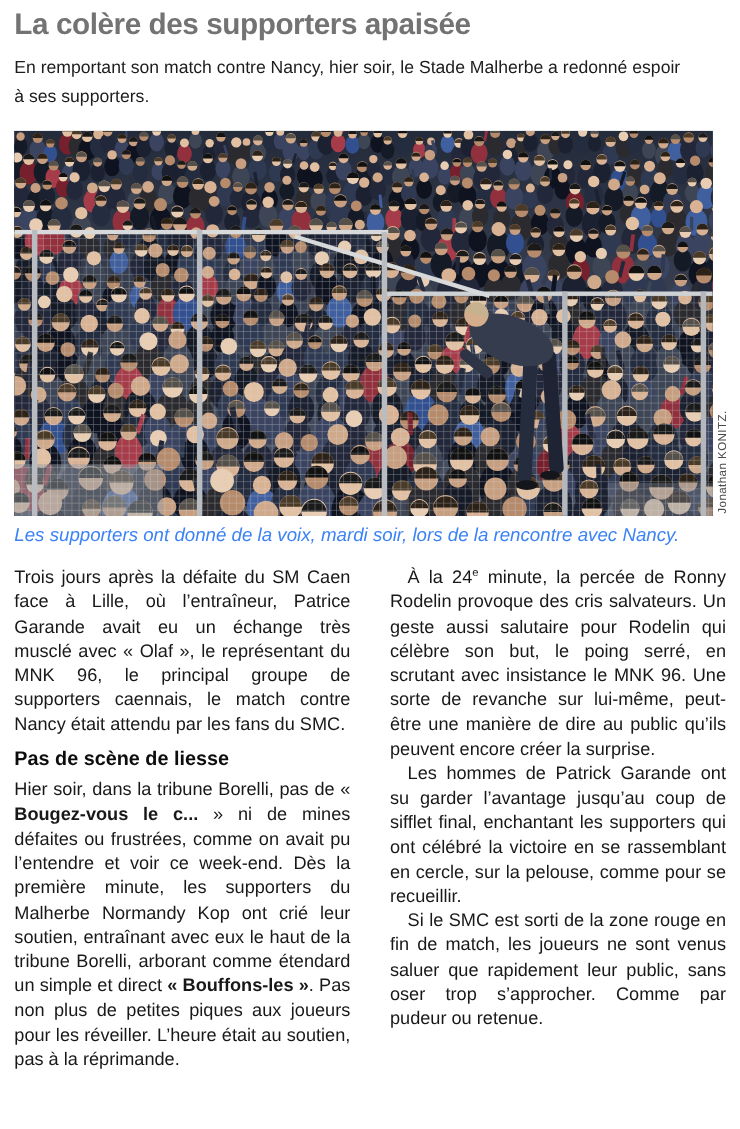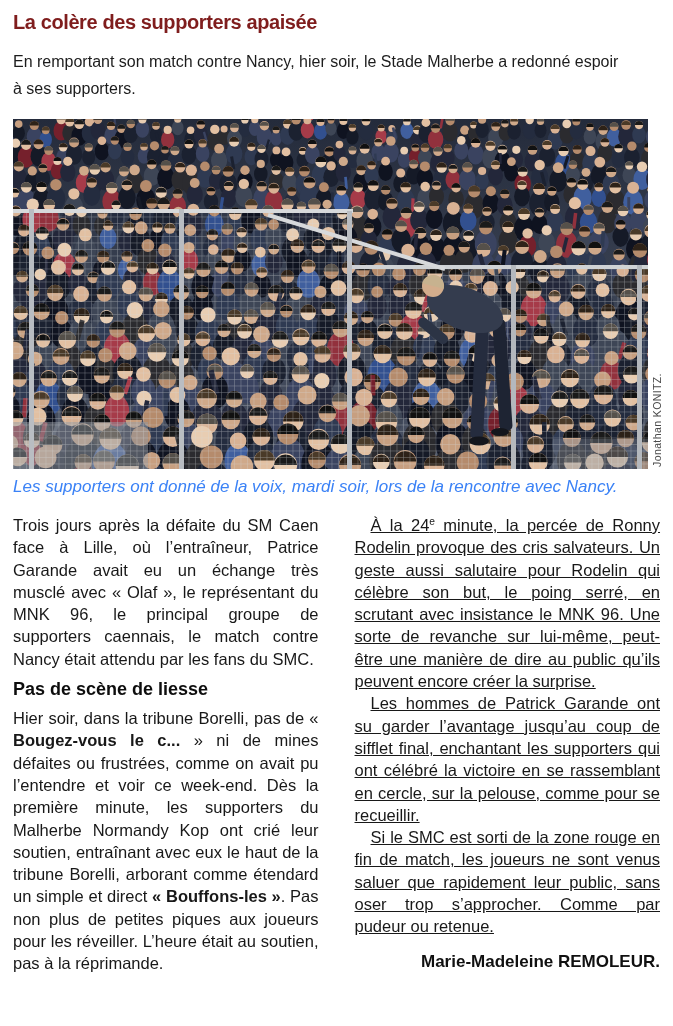--- a/index.html
+++ b/index.html
@@ -3,43 +3,43 @@
 <meta charset="utf-8">
 <style>
   html,body{margin:0;padding:0;background:#ffffff;}
   body{
     width:673px;height:1026px;overflow:hidden;position:relative;
     font-family:"Liberation Sans",sans-serif;color:#1a1a1a;
     -webkit-font-smoothing:antialiased;
   }
   .page{padding:0 13px;}
   h1{
-    margin:5px 0 9px;font-size:20px;line-height:34px;font-weight:bold;
-    color:#7f1d1d;letter-spacing:-0.4px;
+    margin:5px 0 9px;font-size:27px;line-height:34px;font-weight:bold;
+    color:#737373;letter-spacing:-0.4px;
   }
   .standfirst{
     margin:0;font-size:16px;line-height:27px;color:#1c1c1c;max-width:610px;
   }
   .photo-wrap{position:relative;margin:17px 0 0;width:647px;height:350px;}
   svg.photo{display:block;width:635px;height:350px;background:#2b3244;}
   .credit{
     position:absolute;left:650px;bottom:2px;transform:rotate(-90deg);
     transform-origin:0 100%;font-size:10.5px;color:#4a4a4a;
     letter-spacing:0.4px;white-space:nowrap;
   }
   .caption{
     margin:7px 0 0;font-style:italic;font-size:17px;line-height:21px;color:#3b82f6;
   }
   .cols{display:flex;gap:36px;margin-top:17px;}
   .col{
     flex:1;min-width:0;text-align:justify;font-size:16.5px;line-height:22.3px;
     color:#181818;hyphens:auto;-webkit-hyphens:auto;
   }
   .col p{margin:0;}
-  .col p.indent{text-indent:16px;text-decoration:underline;}
+  .col p.indent{text-indent:16px;}
   .col h2{
     font-size:18px;font-weight:bold;text-align:left;margin:9px 0 7px;
     color:#0d0d0d;line-height:21px;
   }
   .col p.byline{
     font-weight:bold;text-align:right;margin-top:13px;font-size:17px;color:#101010;
   }
   .col sup{font-size:62%;line-height:0;vertical-align:super;}
   .col b{font-weight:bold;}
 </style>
@@ -1751,17 +1751,16 @@
   <div class="cols">
     <div class="col">
         <p class=""><span>Trois jours après la défaite du SM Caen face à Lille, où l’entraîneur, Patrice Garande avait eu un échange très musclé avec « Olaf », le représentant du MNK 96, le principal groupe de supporters caennais, le match contre Nancy était attendu par les fans du SMC.</span></p>
         <h2>Pas de scène de liesse</h2>
         <p class=""><span>Hier soir, dans la tribune Borelli, pas de « </span><b>Bougez-vous le c...</b><span> » ni de mines défaites ou frustrées, comme on avait pu l’entendre et voir ce week-end. Dès la première minute, les supporters du Malherbe Normandy Kop ont crié leur soutien, entraînant avec eux le haut de la tribune Borelli, arborant comme étendard un simple et direct </span><b>« Bouffons-les »</b><span>. Pas non plus de petites piques aux joueurs pour les réveiller. L’heure était au soutien, pas à la réprimande.</span></p>
       </div>
     <div class="col">
         <p class="indent"><span>À la 24</span><sup>e</sup><span> minute, la percée de Ronny Rodelin provoque des cris salvateurs. Un geste aussi salutaire pour Rodelin qui célèbre son but, le poing serré, en scrutant avec insistance le MNK 96. Une sorte de revanche sur lui-même, peut-être une manière de dire au public qu’ils peuvent encore créer la surprise.</span></p>
         <p class="indent"><span>Les hommes de Patrick Garande ont su garder l’avantage jusqu’au coup de sifflet final, enchantant les supporters qui ont célébré la victoire en se rassemblant en cercle, sur la pelouse, comme pour se recueillir.</span></p>
         <p class="indent"><span>Si le SMC est sorti de la zone rouge en fin de match, les joueurs ne sont venus saluer que rapidement leur public, sans oser trop s’approcher. Comme par pudeur ou retenue.</span></p>
-        <p class="byline">Marie-Madeleine REMOLEUR.</p>
       </div>
   </div>
 
 </div>
 
 </body></html>

